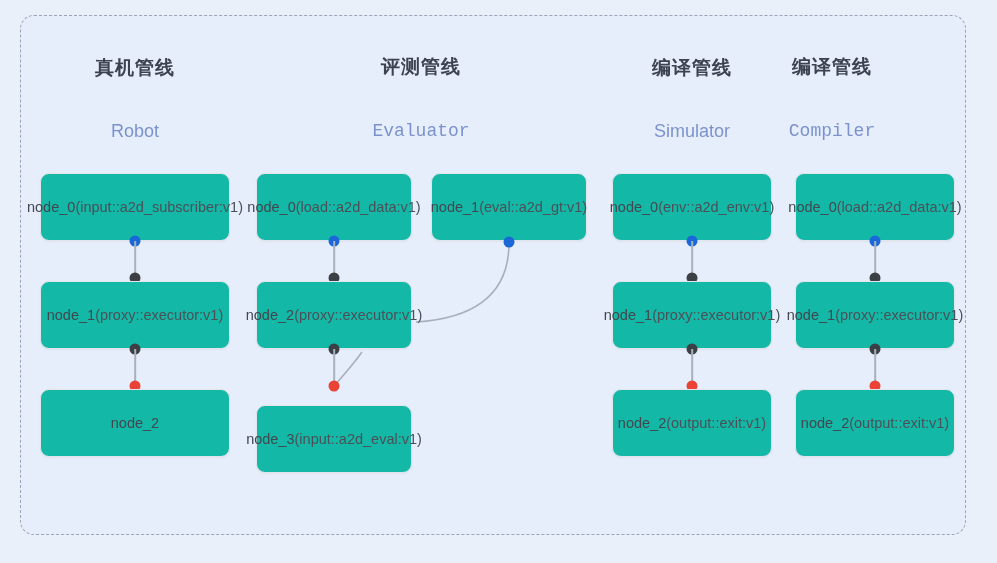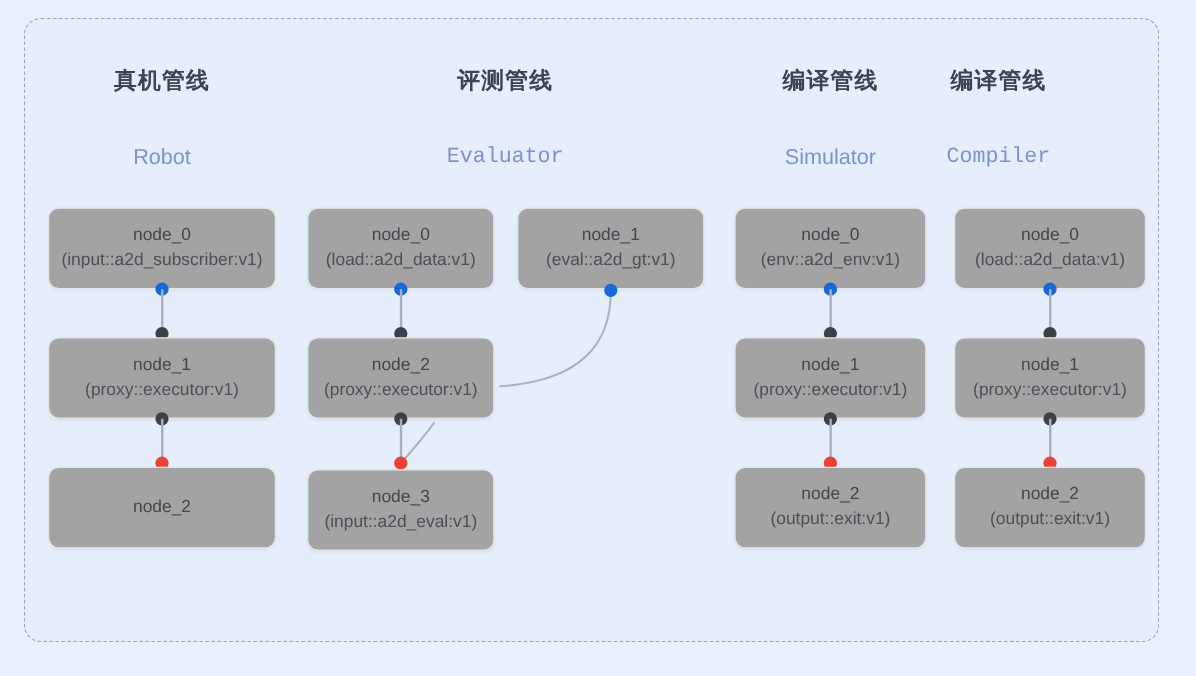--- a/index.html
+++ b/index.html
@@ -64,26 +64,25 @@
     color: #7b92cd;
     line-height: 26px;
     margin-top: 37px;
     white-space: nowrap;
   }
 
   
   .node {
     position: absolute;
     box-sizing: border-box;
-    background: #a3a3a3;
+    background: #14b8a6;
     border: 1px solid #e2e5ea;
     border-radius: 9px;
     box-shadow: 0 1px 2px rgba(40, 50, 80, 0.055);
     display: flex;
-    flex-direction: column;
     align-items: center;
     justify-content: center;
     height: 68px;
   }
 
   .node-id {
     font-size: 14.5px;
     color: #41474f;
     line-height: 21px;
     white-space: nowrap;
@@ -184,21 +183,21 @@
     <div class="port blue" style="left:509px; top:242px;"></div>
 
     <div class="node" style="left:256px; top:281px; width:156px;">
       <div class="node-id">node_2</div>
       <div class="node-type">(proxy::executor:v1)</div>
     </div>
     <div class="port dark" style="left:334px; top:349px;"></div>
     <div class="edge" style="left:334px; top:349px; height:37px;"></div>
     <div class="port red" style="left:334px; top:386px;"></div>
 
-    <div class="node" style="left:256px; top:391px; width:156px;text-align:center;">
+    <div class="node" style="left:256px; top:405px; width:156px;text-align:center;">
       <div class="node-id">node_3</div>
       <div class="node-type">(input::a2d_eval:v1)</div>
     </div>
 
     <div class="column" style="left:612px; width:160px;">
       <div class="col-title">编译管线</div>
       <div class="col-subtitle">Simulator</div>
     </div>
 
     <div class="node" style="left:612px; top:173px; width:160px;">

